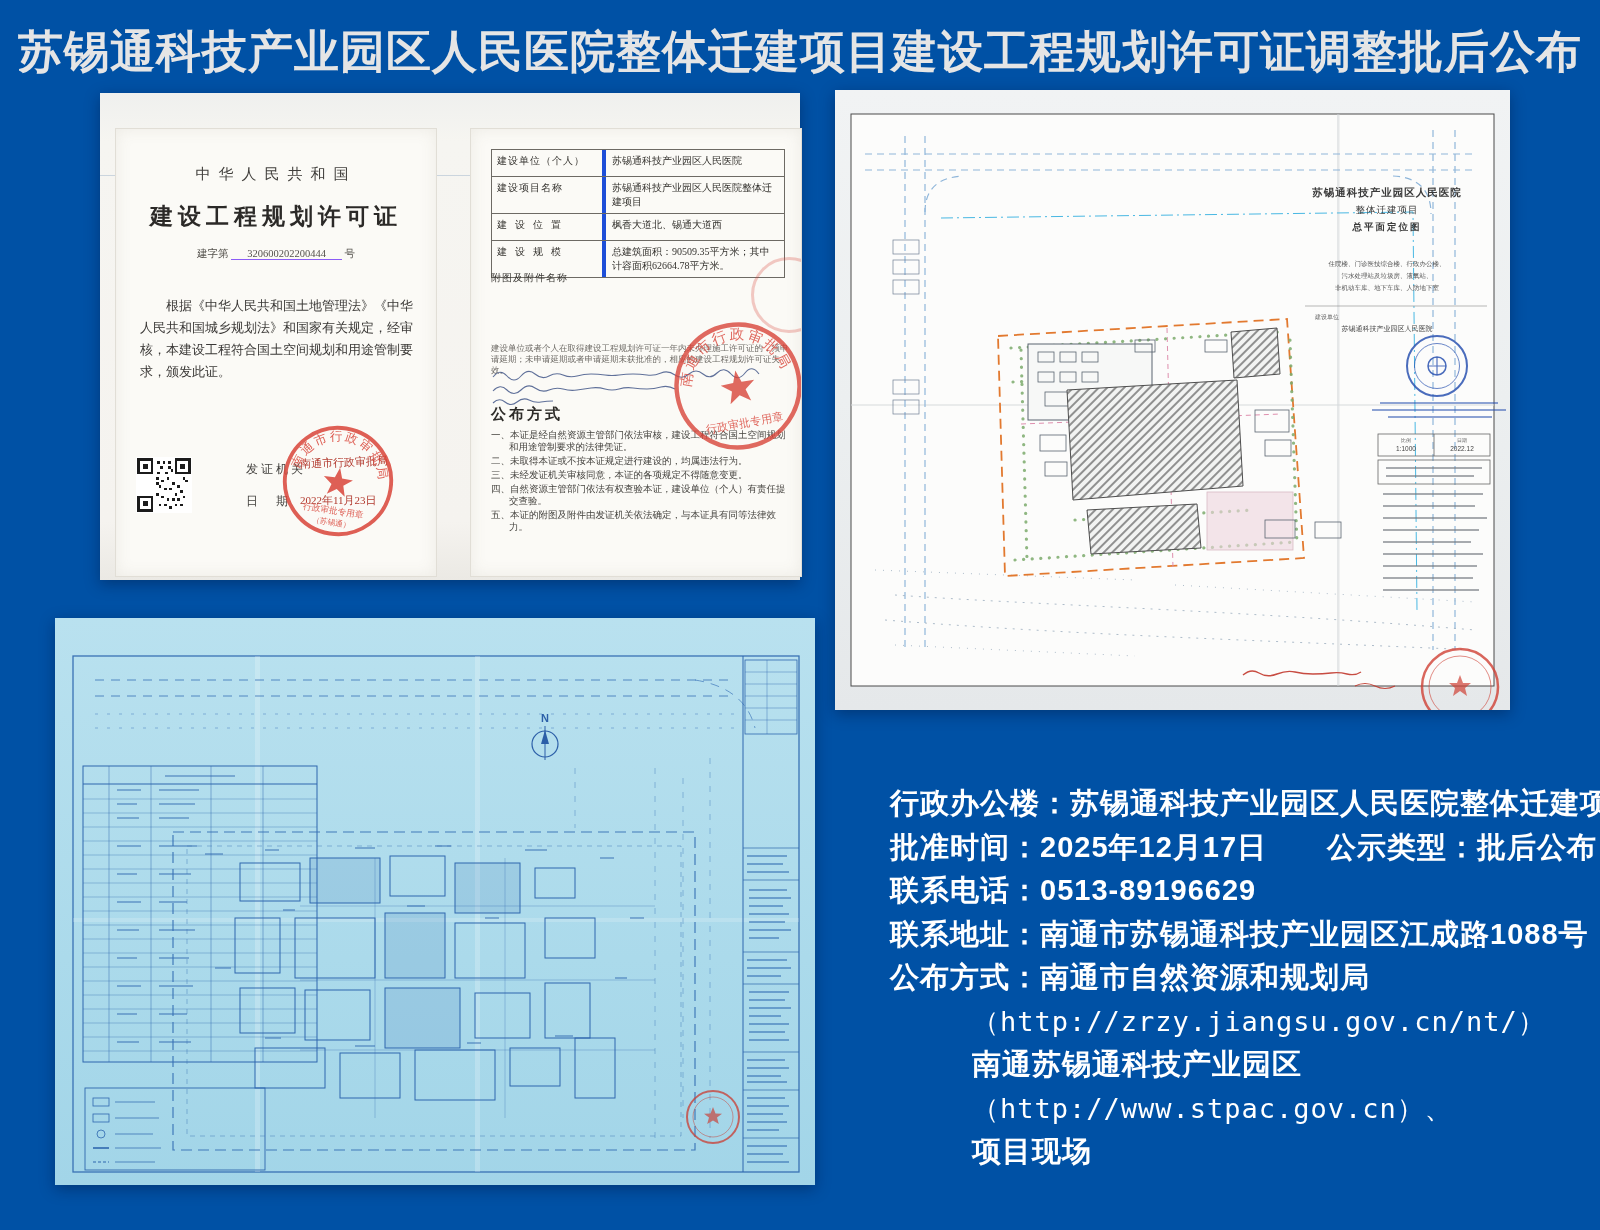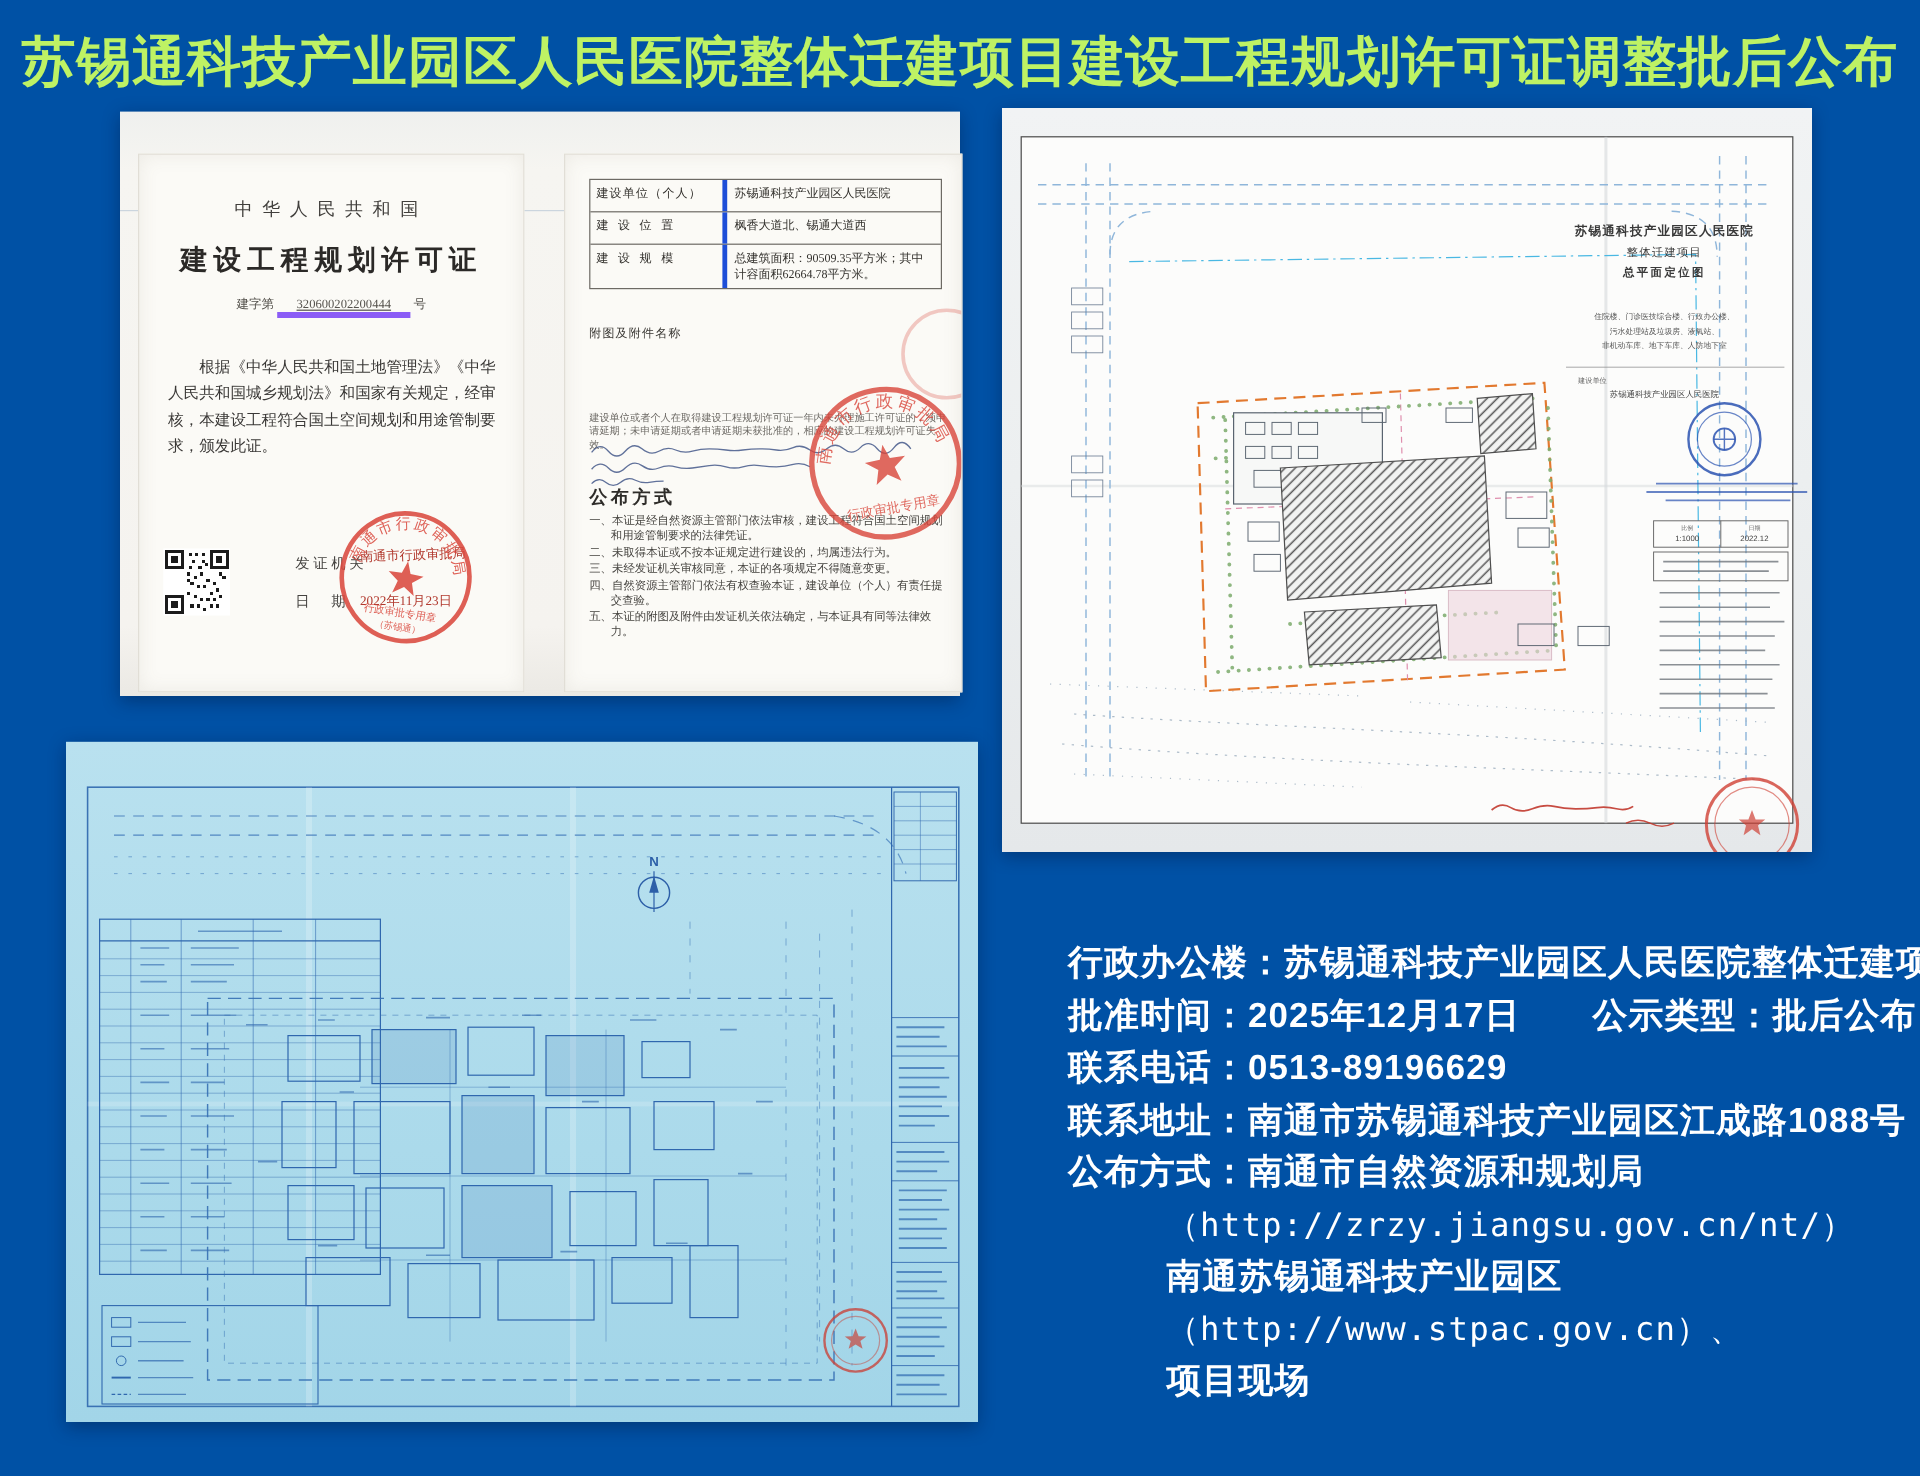--- a/index.html
+++ b/index.html
@@ -1,35 +1,35 @@
 <!DOCTYPE html>
 <html><head>
 <meta charset="utf-8">
 <style>
   html,body{margin:0;padding:0;background:#0051a5;}
   .poster{position:relative;width:1600px;height:1230px;overflow:hidden;background:#0051a5;
           font-family:"Liberation Sans","DejaVu Sans",sans-serif;}
-  .page-title{position:absolute;top:22px;left:0;right:0;text-align:center;color:#bef264;
+  .page-title{position:absolute;top:22px;left:0;right:0;text-align:center;color:#e5e5e5;
               font-size:45px;font-weight:bold;letter-spacing:1px;}
   .scan{position:absolute;box-shadow:0 4px 14px rgba(0,15,50,.38);}
   
   .permit-scan{left:100px;top:93px;width:700px;height:487px;
                background:linear-gradient(180deg,#eff0ee,#f6f5f1 10%,#f5f3ef 88%,#ebe9e4);}
   .scanline{position:absolute;left:0;right:0;top:82px;height:1px;background:#b9c7d6;opacity:.7;}
   .page{position:absolute;top:35px;width:320px;height:447px;background:#fbfaf6;
         border:1px solid #e1ded6;box-shadow:inset 0 0 16px rgba(110,100,80,.10);
         font-family:"Liberation Serif","DejaVu Serif",serif;overflow:hidden;}
   .cover-page{left:15px;}
   .detail-page{left:370px;width:330px;}
   .country{position:absolute;top:36px;left:0;width:100%;text-align:center;font-size:15px;
            letter-spacing:8px;color:#413f3c;}
   .cover-title{position:absolute;top:72px;left:0;width:100%;text-align:center;font-size:23px;
                font-weight:bold;letter-spacing:5px;color:#2b2927;}
   .serial{position:absolute;top:118px;left:0;width:100%;text-align:center;font-size:10.5px;color:#55524d;}
-  .serial .num{border-bottom:5px solid #8b5cf6;padding:0 16px;text-decoration:underline;}
+  .serial .num{border-bottom:1px solid #8b5cf6;padding:0 16px;}
   .cover-body{position:absolute;top:166px;left:24px;right:16px;font-size:13px;line-height:22px;
               text-indent:2em;color:#3a3836;}
   .qr{position:absolute;left:20px;top:328px;}
   .lab{position:absolute;font-size:12px;letter-spacing:3px;color:#454340;}
   .redtxt{position:absolute;font-size:11px;color:#b23a2f;white-space:nowrap;}
   .stamp{position:absolute;opacity:.85;}
   .stamp-cover{left:164px;top:294px;transform:rotate(9deg);}
   .stamp-detail{left:200px;top:190px;transform:rotate(-10deg);opacity:.8;}
   .ptable{position:absolute;left:20px;top:20px;width:292px;border:1px solid #6d6a64;
           font-size:10px;color:#34322e;}
@@ -140,20 +140,24 @@
         <text x="60" y="106" text-anchor="middle" font-size="8" fill="#d9453a">（苏锡通）</text>
       </svg>
     </div>
 
     <div class="page detail-page">
       <div class="ptable">
         <div class="trow" style="min-height:26px">
           <div class="tlabel">建设单位（个人）</div>
           <div class="tval">苏锡通科技产业园区人民医院</div>
         </div>
+        <div class="trow" style="min-height:30px">
+          <div class="tlabel">建设项目名称</div>
+          <div class="tval">苏锡通科技产业园区人民医院整体迁建项目</div>
+        </div>
         <div class="trow" style="min-height:26px">
           <div class="tlabel">建 设 位 置</div>
           <div class="tval">枫香大道北、锡通大道西</div>
         </div>
         <div class="trow" style="min-height:34px">
           <div class="tlabel">建 设 规 模</div>
           <div class="tval">总建筑面积：90509.35平方米；其中计容面积62664.78平方米。</div>
         </div>
       </div>
 

